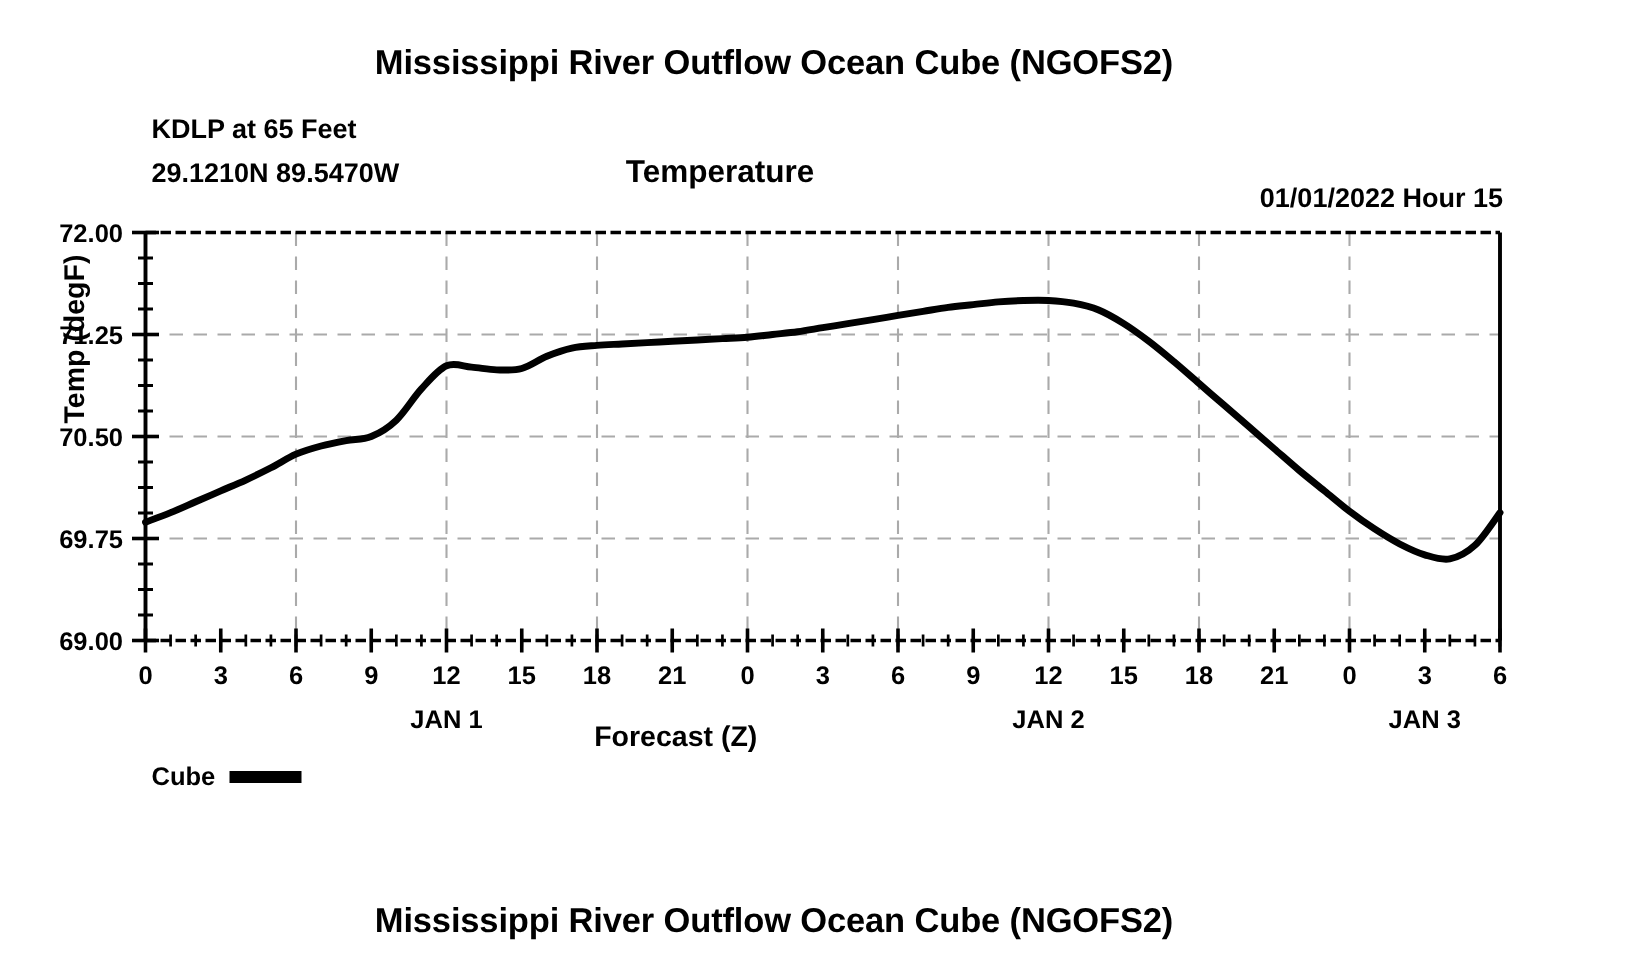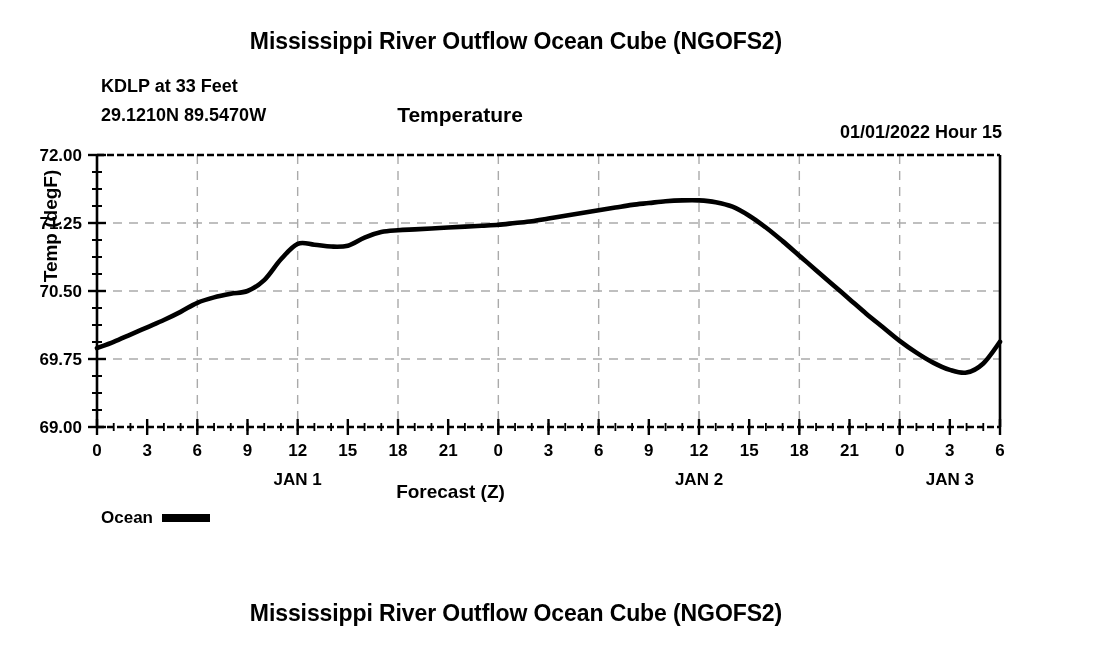--- a/index.html
+++ b/index.html
@@ -44,20 +44,21 @@
   }
   #hdr-station { left: 101px; top: 76px; }
   #hdr-coords  { left: 101px; top: 105px; }
   #hdr-param {
     left: 0;
     width: 920px;
     top: 103px;
     text-align: center;
     font-size: 21px;
     font-weight: bold;
+    padding-left: 20px;
   }
   #hdr-datetime {
     right: 98px;
     top: 122px;
     text-align: right;
   }
 
   
   #plot-wrap {
     position: absolute;
@@ -118,21 +119,21 @@
     fill: #000000;
   }
 </style>
 </head>
 <body>
 
 <div id="page">
 
   <div class="main-title" id="title-top">Mississippi River Outflow Ocean Cube (NGOFS2)</div>
 
-  <div class="hdr-line" id="hdr-station">KDLP at 33 Feet</div>
+  <div class="hdr-line" id="hdr-station">KDLP at 65 Feet</div>
 
   <div class="hdr-line" id="hdr-coords">29.1210N  89.5470W</div>
 
   <div class="hdr-line" id="hdr-param">Temperature</div>
 
   <div class="hdr-line" id="hdr-datetime">01/01/2022 Hour 15</div>
 
   <div id="plot-wrap">
     <svg id="plot-svg" width="1100" height="650">
       <g id="grid-layer">
@@ -282,19 +283,19 @@
           <path d="M 97.00 348.12 C 99.79 347.06, 108.15 344.04, 113.72 341.77 C 119.30 339.51, 124.87 336.94, 130.44 334.52 C 136.02 332.10, 141.59 329.68, 147.17 327.27 C 152.74 324.85, 158.31 322.58, 163.89 320.01 C 169.46 317.44, 175.04 314.72, 180.61 311.85 C 186.19 308.98, 191.76 305.20, 197.33 302.79 C 202.91 300.37, 208.48 298.86, 214.06 297.35 C 219.63 295.84, 225.20 294.78, 230.78 293.72 C 236.35 292.66, 241.93 293.27, 247.50 291.00 C 253.07 288.73, 258.65 285.41, 264.22 280.12 C 269.80 274.83, 275.37 265.31, 280.94 259.27 C 286.52 253.22, 292.09 246.27, 297.67 243.85 C 303.24 241.44, 308.81 244.31, 314.39 244.76 C 319.96 245.21, 325.54 246.42, 331.11 246.57 C 336.69 246.72, 342.26 247.18, 347.83 245.67 C 353.41 244.16, 358.98 239.77, 364.56 237.51 C 370.13 235.24, 375.70 233.28, 381.28 232.07 C 386.85 230.86, 392.43 230.71, 398.00 230.25 C 403.57 229.80, 409.15 229.65, 414.72 229.35 C 420.30 229.04, 425.87 228.74, 431.44 228.44 C 437.02 228.14, 442.59 227.84, 448.17 227.53 C 453.74 227.23, 459.31 226.93, 464.89 226.63 C 470.46 226.32, 476.04 226.02, 481.61 225.72 C 487.19 225.42, 492.76 225.27, 498.33 224.81 C 503.91 224.36, 509.48 223.60, 515.06 223.00 C 520.63 222.40, 526.20 221.94, 531.78 221.19 C 537.35 220.43, 542.93 219.37, 548.50 218.47 C 554.07 217.56, 559.65 216.65, 565.22 215.75 C 570.80 214.84, 576.37 213.93, 581.94 213.03 C 587.52 212.12, 593.09 211.21, 598.67 210.31 C 604.24 209.40, 609.81 208.49, 615.39 207.59 C 620.96 206.68, 626.54 205.62, 632.11 204.87 C 637.69 204.11, 643.26 203.66, 648.83 203.05 C 654.41 202.45, 659.98 201.69, 665.56 201.24 C 671.13 200.79, 676.70 200.48, 682.28 200.33 C 687.85 200.18, 693.43 200.03, 699.00 200.33 C 704.57 200.64, 710.15 201.09, 715.72 202.15 C 721.30 203.20, 726.87 204.41, 732.44 206.68 C 738.02 208.95, 743.59 212.27, 749.17 215.75 C 754.74 219.22, 760.31 223.30, 765.89 227.53 C 771.46 231.76, 777.04 236.45, 782.61 241.13 C 788.19 245.82, 793.76 250.80, 799.33 255.64 C 804.91 260.48, 810.48 265.31, 816.06 270.15 C 821.63 274.98, 827.20 279.82, 832.78 284.65 C 838.35 289.49, 843.93 294.32, 849.50 299.16 C 855.07 304.00, 860.65 308.98, 866.22 313.67 C 871.80 318.35, 877.37 322.73, 882.94 327.27 C 888.52 331.80, 894.09 336.64, 899.67 340.87 C 905.24 345.10, 910.81 349.03, 916.39 352.65 C 921.96 356.28, 927.54 359.76, 933.11 362.63 C 938.69 365.50, 944.26 368.22, 949.83 369.88 C 955.41 371.54, 960.98 373.66, 966.56 372.60 C 972.13 371.54, 977.70 368.67, 983.28 363.53 C 988.85 358.40, 997.21 345.40, 1000.00 341.77" fill="none" stroke="#000000" stroke-width="4.6" stroke-linecap="round" stroke-linejoin="round"></path>
         </g>
     </svg>
   </div>
 
   <div id="ylabel">Temp (degF)</div>
 
   <div id="xlabel">Forecast (Z)</div>
 
   <div id="legend">
-    <span id="legend-label">Ocean</span>
+    <span id="legend-label">Cube</span>
     <span id="legend-swatch" style="background: rgb(0, 0, 0);"></span>
   </div>
 
   <div class="main-title" id="title-bottom">Mississippi River Outflow Ocean Cube (NGOFS2)</div>
 
 </div>
 
 </body></html>

